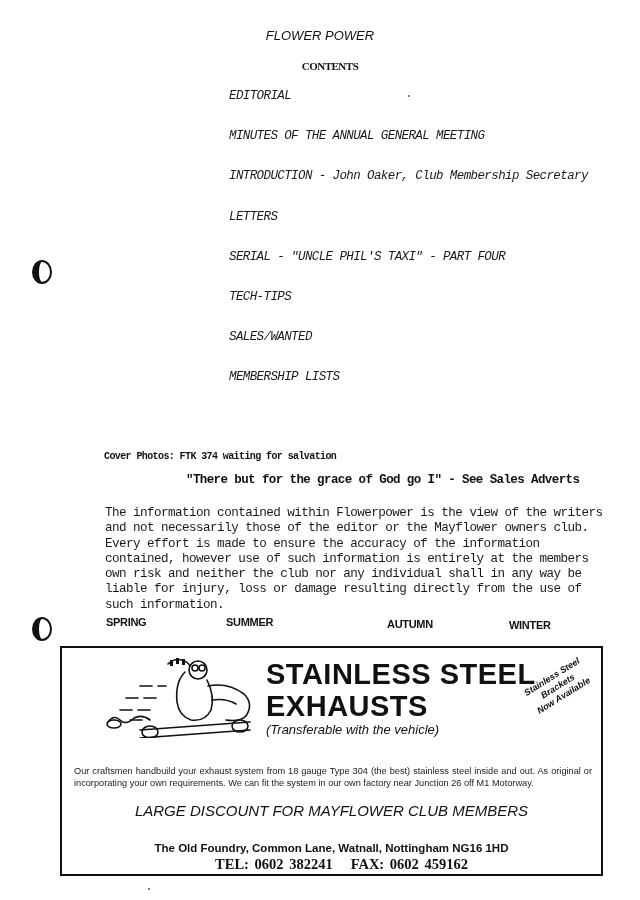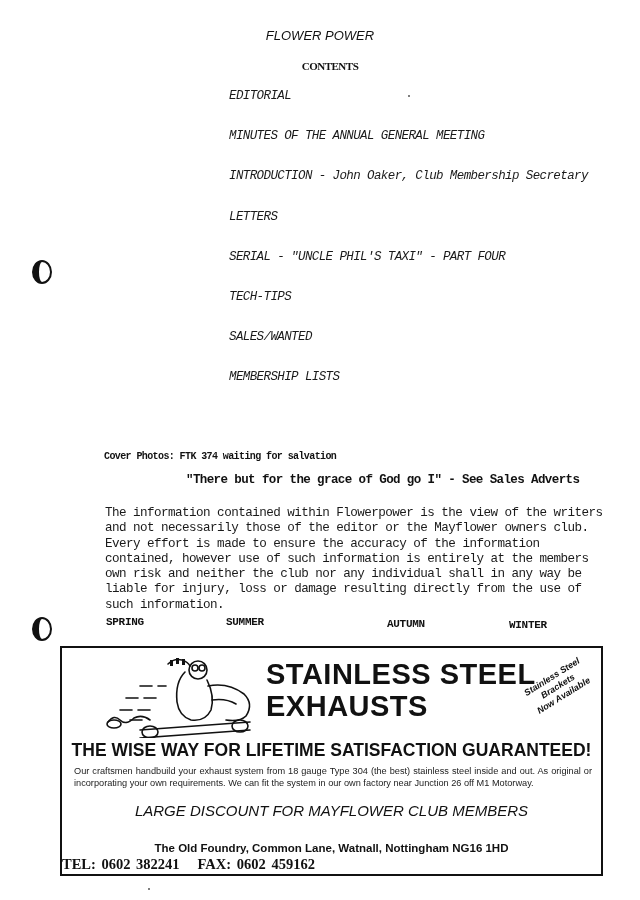--- a/index.html
+++ b/index.html
@@ -36,21 +36,21 @@
       left: 186px; top: 473px; font-family: "Liberation Mono", monospace;
       font-weight: bold; font-size: 12.5px; letter-spacing: -0.6px;
     }
     .disclaimer {
       left: 105px; top: 506px; width: 500px;
       font-family: "Liberation Mono", monospace; font-size: 12.6px;
       line-height: 15.3px; letter-spacing: -0.55px; color: #1a1a1a;
       white-space: pre-line;
     }
     .season {
-      top: 616px; font-family: Liberation Mono, monospace; font-weight: bold;
+      top: 616px; font-family: Liberation Sans, sans-serif; font-weight: bold;
       font-size: 11px; letter-spacing: -0.3px;
     }
     .ad {
       left: 60px; top: 646px; width: 543px; height: 230px;
       border: 2px solid #111; box-sizing: border-box;
     }
     .ad-h1 {
       left: 204px; top: 10px; font-family: "Liberation Sans", sans-serif;
       font-weight: bold; font-size: 29px; line-height: 32px; letter-spacing: 0.5px;
     }
@@ -80,21 +80,21 @@
     }
     .ad-company {
       left: 0; width: 539px; top: 173px; text-align: center;
       font-family: "Liberation Serif", serif; font-weight: bold; font-size: 19px;
     }
     .ad-address {
       left: 0; width: 539px; top: 194px; text-align: center;
       font-family: Liberation Sans, sans-serif; font-weight: bold; font-size: 11.5px;
     }
     .ad-phone {
-      left: 0; width: 539px; top: 208px; 
+      left: 10px; width: 539px; top: 208px; text-align: center;
       font-family: "Liberation Serif", serif; font-weight: bold; font-size: 14.5px;
       word-spacing: 2px;
     }
     .ad-phone .gap { display: inline-block; width: 18px; }
     .illus { left: 38px; top: 4px; width: 170px; height: 86px; }
     .speck { width: 2px; height: 2px; background: #555; border-radius: 50%; }
   </style>
 </head>
 <body>
 
@@ -162,27 +162,27 @@
       <rect x="70" y="8" width="3" height="6"></rect>
         <rect x="76" y="6" width="3" height="6"></rect>
         <rect x="82" y="7" width="3" height="6"></rect>
     </g>
   </svg>
 
   <div class="abs ad-h1">
     <div>STAINLESS STEEL</div>
     <div>EXHAUSTS</div>
   </div>
+  <div class="abs ad-sub">(Transferable with the vehicle)</div>
 
   <div class="abs ad-stamp">
     <div>Stainless Steel</div>
     <div>Brackets</div>
     <div>Now Available</div>
   </div>
 
-  <div class="abs ad-wise">THE WISE WAY FOR LIFETIME SATISFACTION GUARANTEED!</div>
   <div class="abs ad-body">Our craftsmen handbuild your exhaust system from 18 gauge Type 304 (the best) stainless steel inside and out. As original or incorporating your own requirements. We can fit the system in our own factory near Junction 26 off M1 Motorway.</div>
   <div class="abs ad-discount">LARGE DISCOUNT FOR MAYFLOWER CLUB MEMBERS</div>
   <div class="abs ad-address">The Old Foundry, Common Lane, Watnall, Nottingham NG16 1HD</div>
   <div class="abs ad-phone">
     <span>TEL: 0602 382241</span><span class="gap"></span><span>FAX: 0602 459162</span>
   </div>
 </div>
 
 </body></html>

